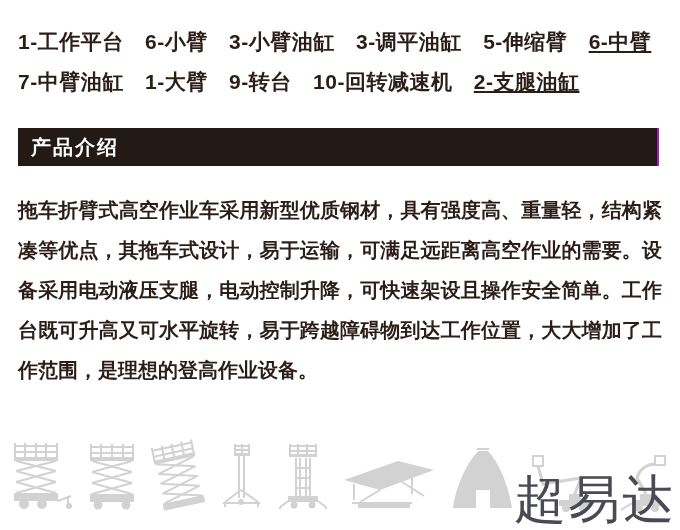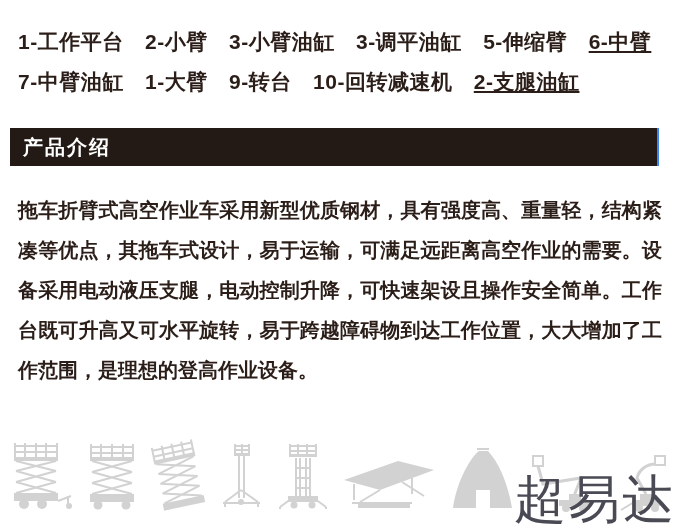--- a/index.html
+++ b/index.html
@@ -12,24 +12,24 @@
   .page { width:680px; height:530px; position:relative; }
 
   
   .parts-list { padding:22px 12px 0 18px; font-size:21px; font-weight:700; }
   .parts-line { line-height:40px; white-space:nowrap; letter-spacing:0.5px; }
   .part { margin-right:15px; }
   .part:last-child { margin-right:0;text-decoration:underline; }
 
   
   .section-banner {
-    margin:26px 21px 0 10px; height:38px;
+    margin:26px 21px 0 18px; height:38px;
     background:#231a15;
     display:flex; align-items:center; padding-left:13px;
-    border-right:2px solid #3b82f6;
+    border-right:2px solid #a21caf;
   }
   .banner-title { color:#ffffff; font-size:20px; font-weight:700; letter-spacing:2px; }
 
   
   .intro {
     margin:24px 18px 0 18px;
     font-size:20px; font-weight:700; line-height:40px;
     text-align:justify; letter-spacing:0px;
   }
 
@@ -49,21 +49,21 @@
   }
 </style>
 </head>
 <body>
 
 <div class="page">
 
   <div class="parts-list">
     <div class="parts-line">
       <span class="part">1-工作平台</span>
-      <span class="part">2-小臂</span>
+      <span class="part">6-小臂</span>
       <span class="part">3-小臂油缸</span>
       <span class="part">3-调平油缸</span>
       <span class="part">5-伸缩臂</span>
       <span class="part">6-中臂</span>
     </div>
     <div class="parts-line">
       <span class="part">7-中臂油缸</span>
       <span class="part">1-大臂</span>
       <span class="part">9-转台</span>
       <span class="part">10-回转减速机</span>

